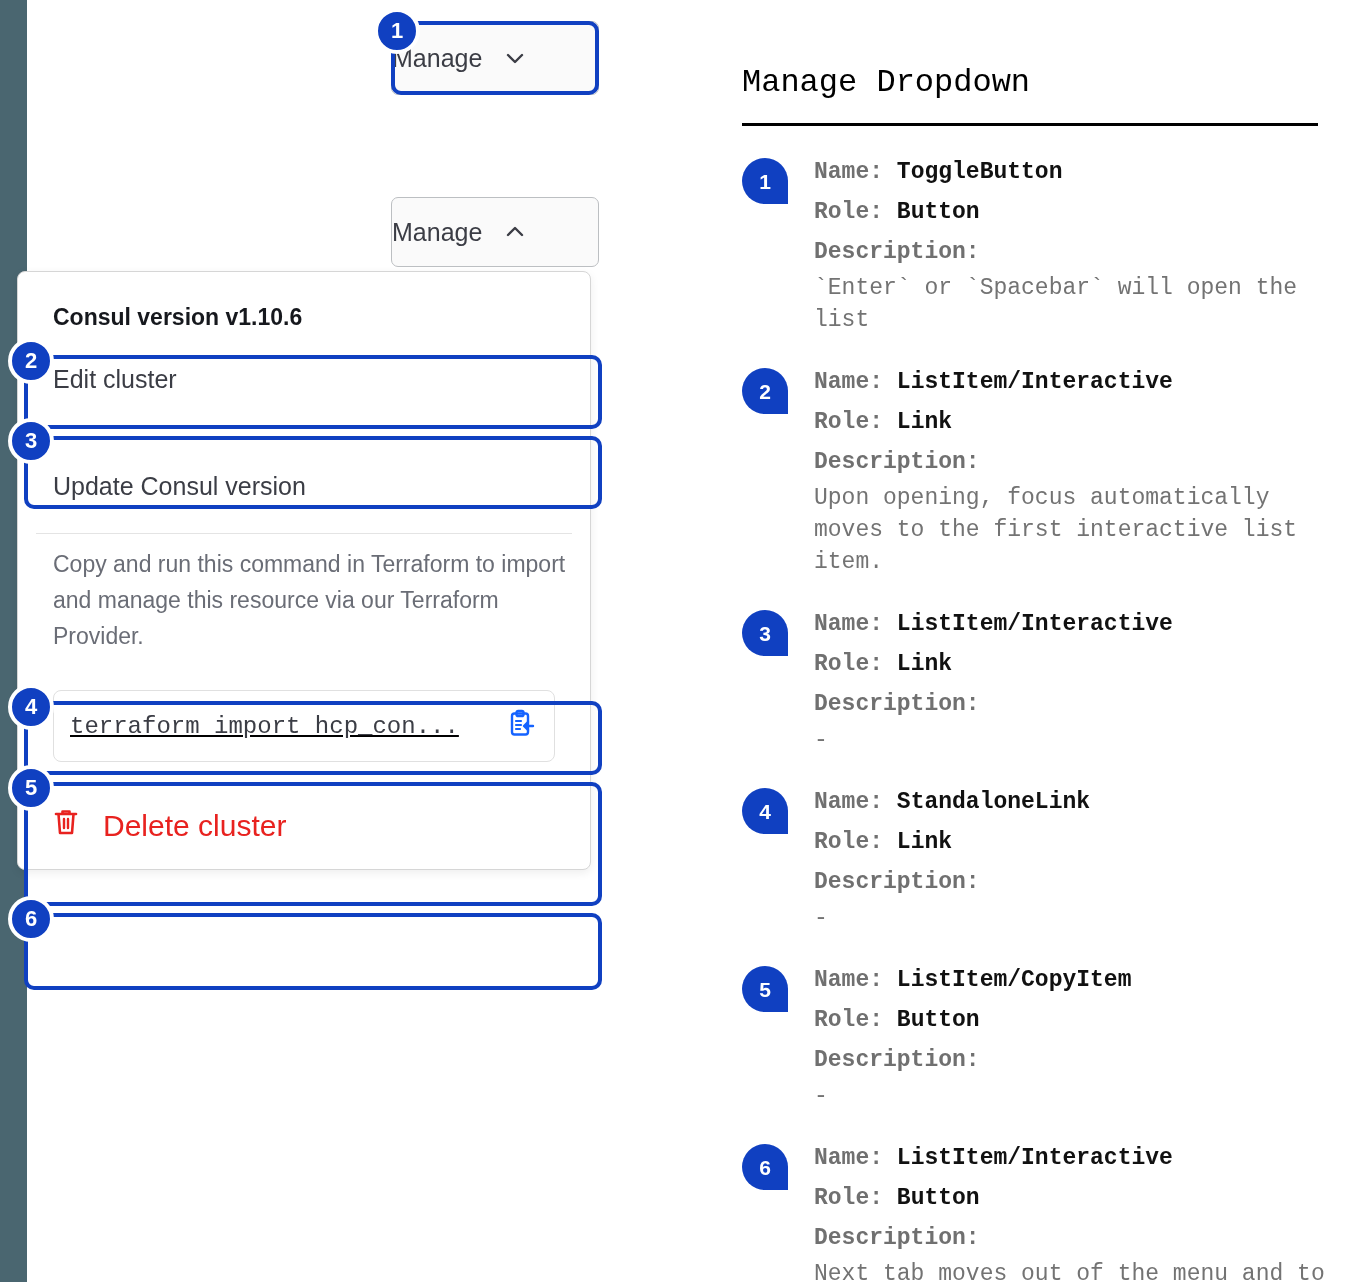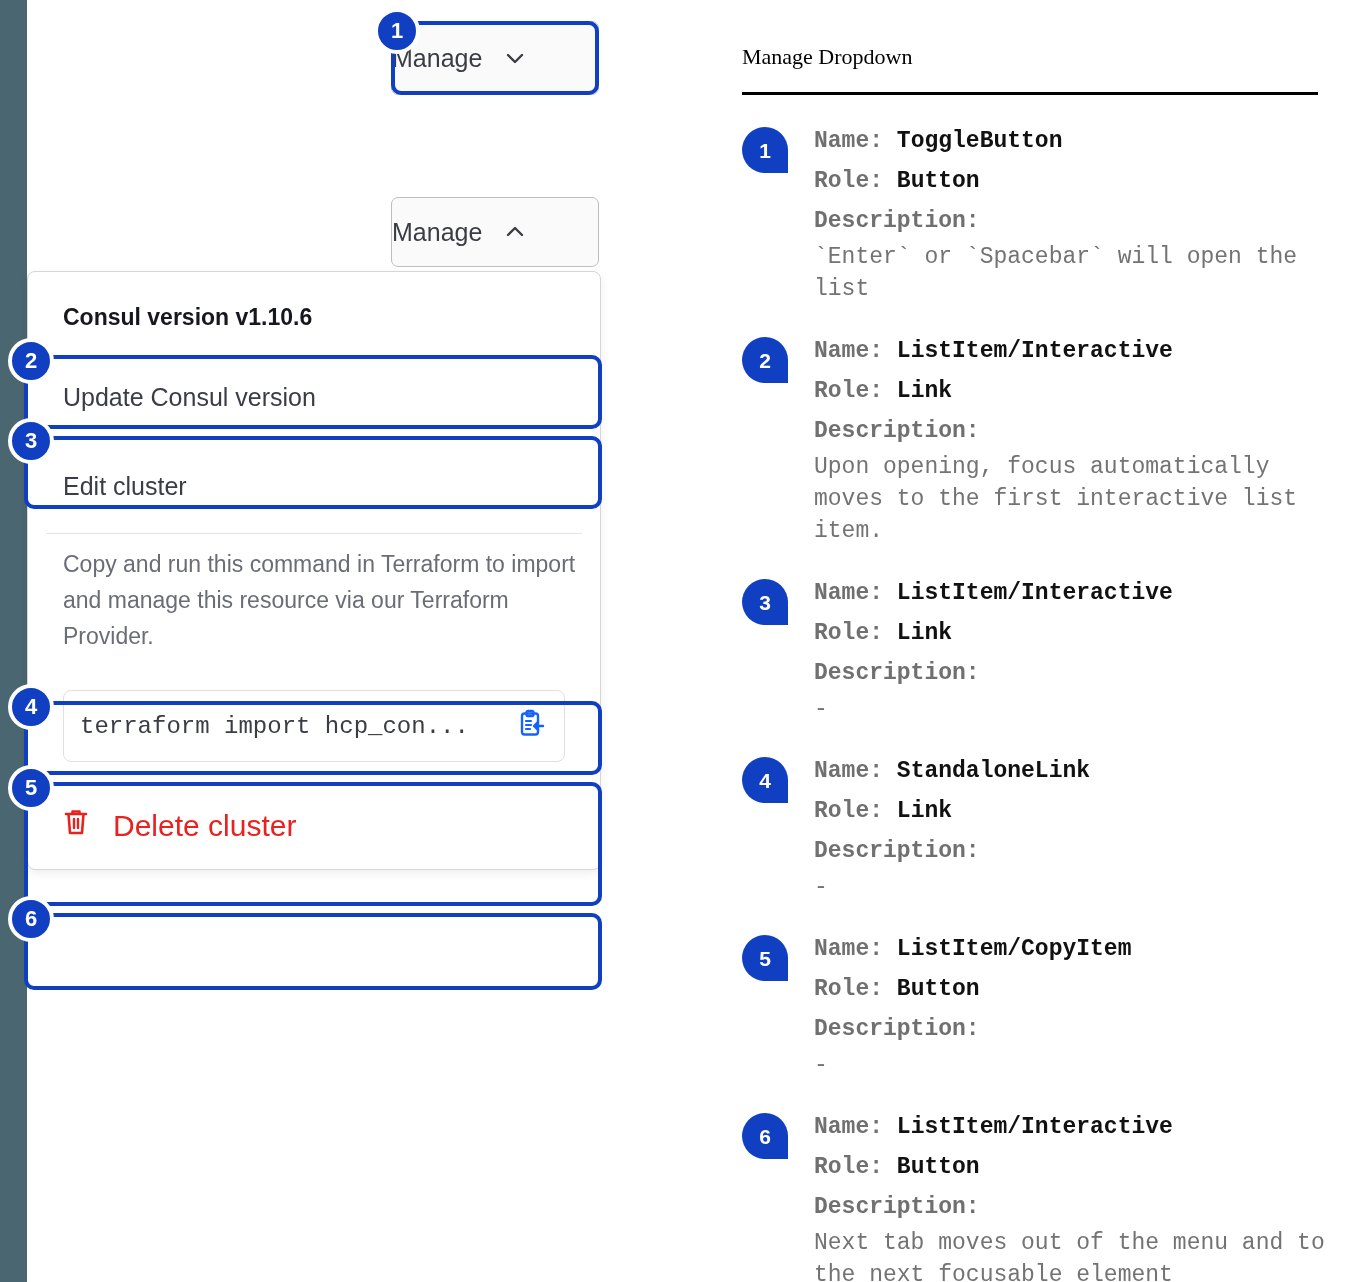--- a/index.html
+++ b/index.html
@@ -52,21 +52,21 @@
     position: relative;
   }
   .manage-btn .caret svg { display: block; }
 
   #manage-btn-1 { left: 391px; top: 21px;  width: 208px; height: 74px; }
   #manage-btn-2 { left: 391px; top: 197px; width: 208px; height: 70px; }
 
   
   #dropdown-card {
     position: absolute;
-    left: 27px;
+    left: 17px;
     top: 271px;
     width: 574px;
     background: #ffffff;
     border: 1px solid #d6d6d6;
     border-radius: 8px;
     box-shadow: 0 3px 10px rgba(0,0,0,0.07);
     box-sizing: border-box;
   }
 
   .dd-heading {
@@ -101,20 +101,21 @@
   .dd-link-row {
     display: flex;
     align-items: center;
     gap: 14px;
     font-size: 25px;
     color: #1563ff;
     padding: 22px 0 22px 35px;
   }
   .dd-code-row {
     padding: 22px 35px 22px 35px;
+    text-decoration: underline;
   }
   .code-field {
     box-sizing: border-box;
     border: 1px solid #e0e0e0;
     border-radius: 8px;
     background: #ffffff;
     height: 72px;
     display: flex;
     align-items: center;
     justify-content: space-between;
@@ -163,25 +164,24 @@
 
   
   #legend-pane {
     position: absolute;
     left: 742px;
     top: 0;
     width: 600px;
     font-family: "Liberation Mono", monospace;
   }
   #legend-title {
-    font-size: 22px;
+    font-size: 32px;
     color: #000000;
-    padding-top: 44px;
+    padding-top: 64px;
     letter-spacing: 0px;
-    font-family: Liberation Serif, serif;
   }
   #legend-rule {
     height: 3px;
     background: #000000;
     margin-top: 22px;
     width: 576px;
   }
   .legend-entry {
     position: relative;
     padding-left: 72px;
@@ -243,23 +243,23 @@
       <svg width="22" height="22" viewBox="0 0 22 22">
           <path d="M4 14 L11 7 L18 14" fill="none" stroke="#3b3d45" stroke-width="2.4" stroke-linecap="round" stroke-linejoin="round"></path>
         </svg>
     </span>
   </div>
 
   <div id="dropdown-card">
 
     <div class="dd-heading">Consul version v1.10.6</div>
 
+    <div class="dd-item" style="margin-top:8px;">Edit cluster</div>
+
     <div class="dd-item" style="margin-top:26px;">Update Consul version</div>
-
-    <div class="dd-item" style="margin-top:8px;">Edit cluster</div>
 
     <div class="dd-sep"></div>
 
     <div class="dd-section-body">Copy and run this command in Terraform to import and manage this resource via our Terraform Provider.</div>
 
 
     <div class="dd-code-row">
       <div class="code-field">
         <span class="code-text">terraform import hcp_con...</span>
         <span>

